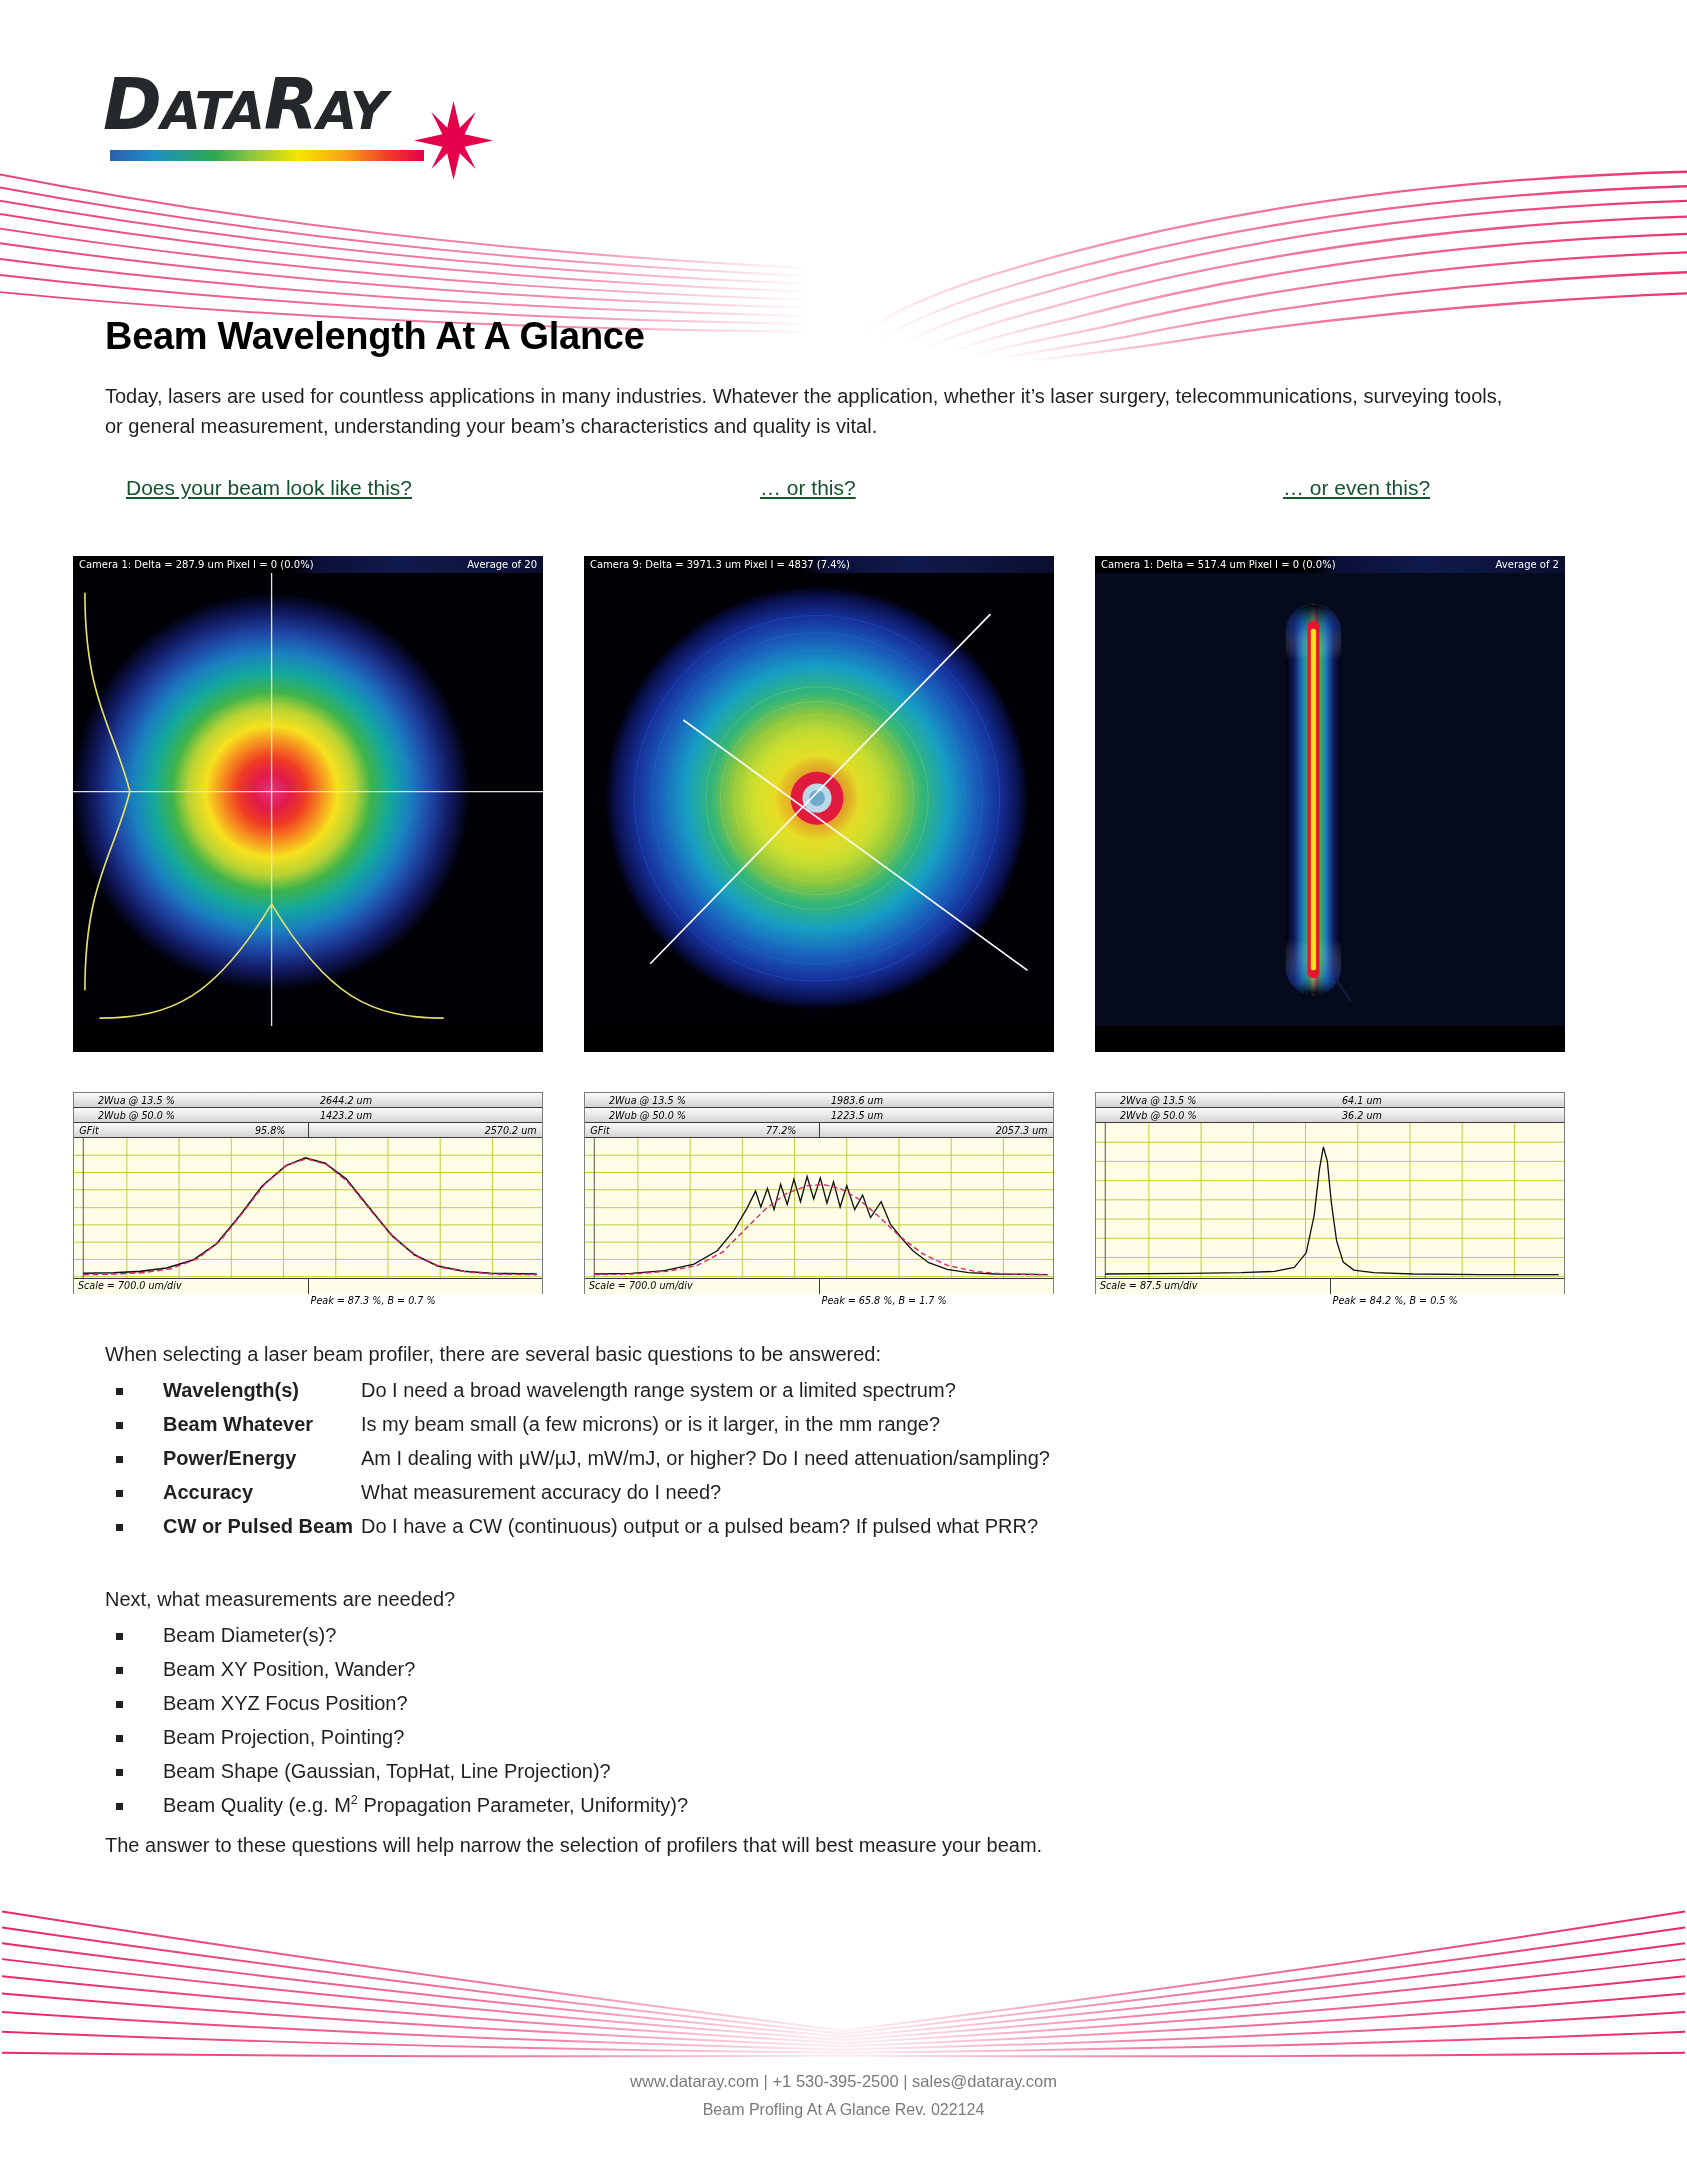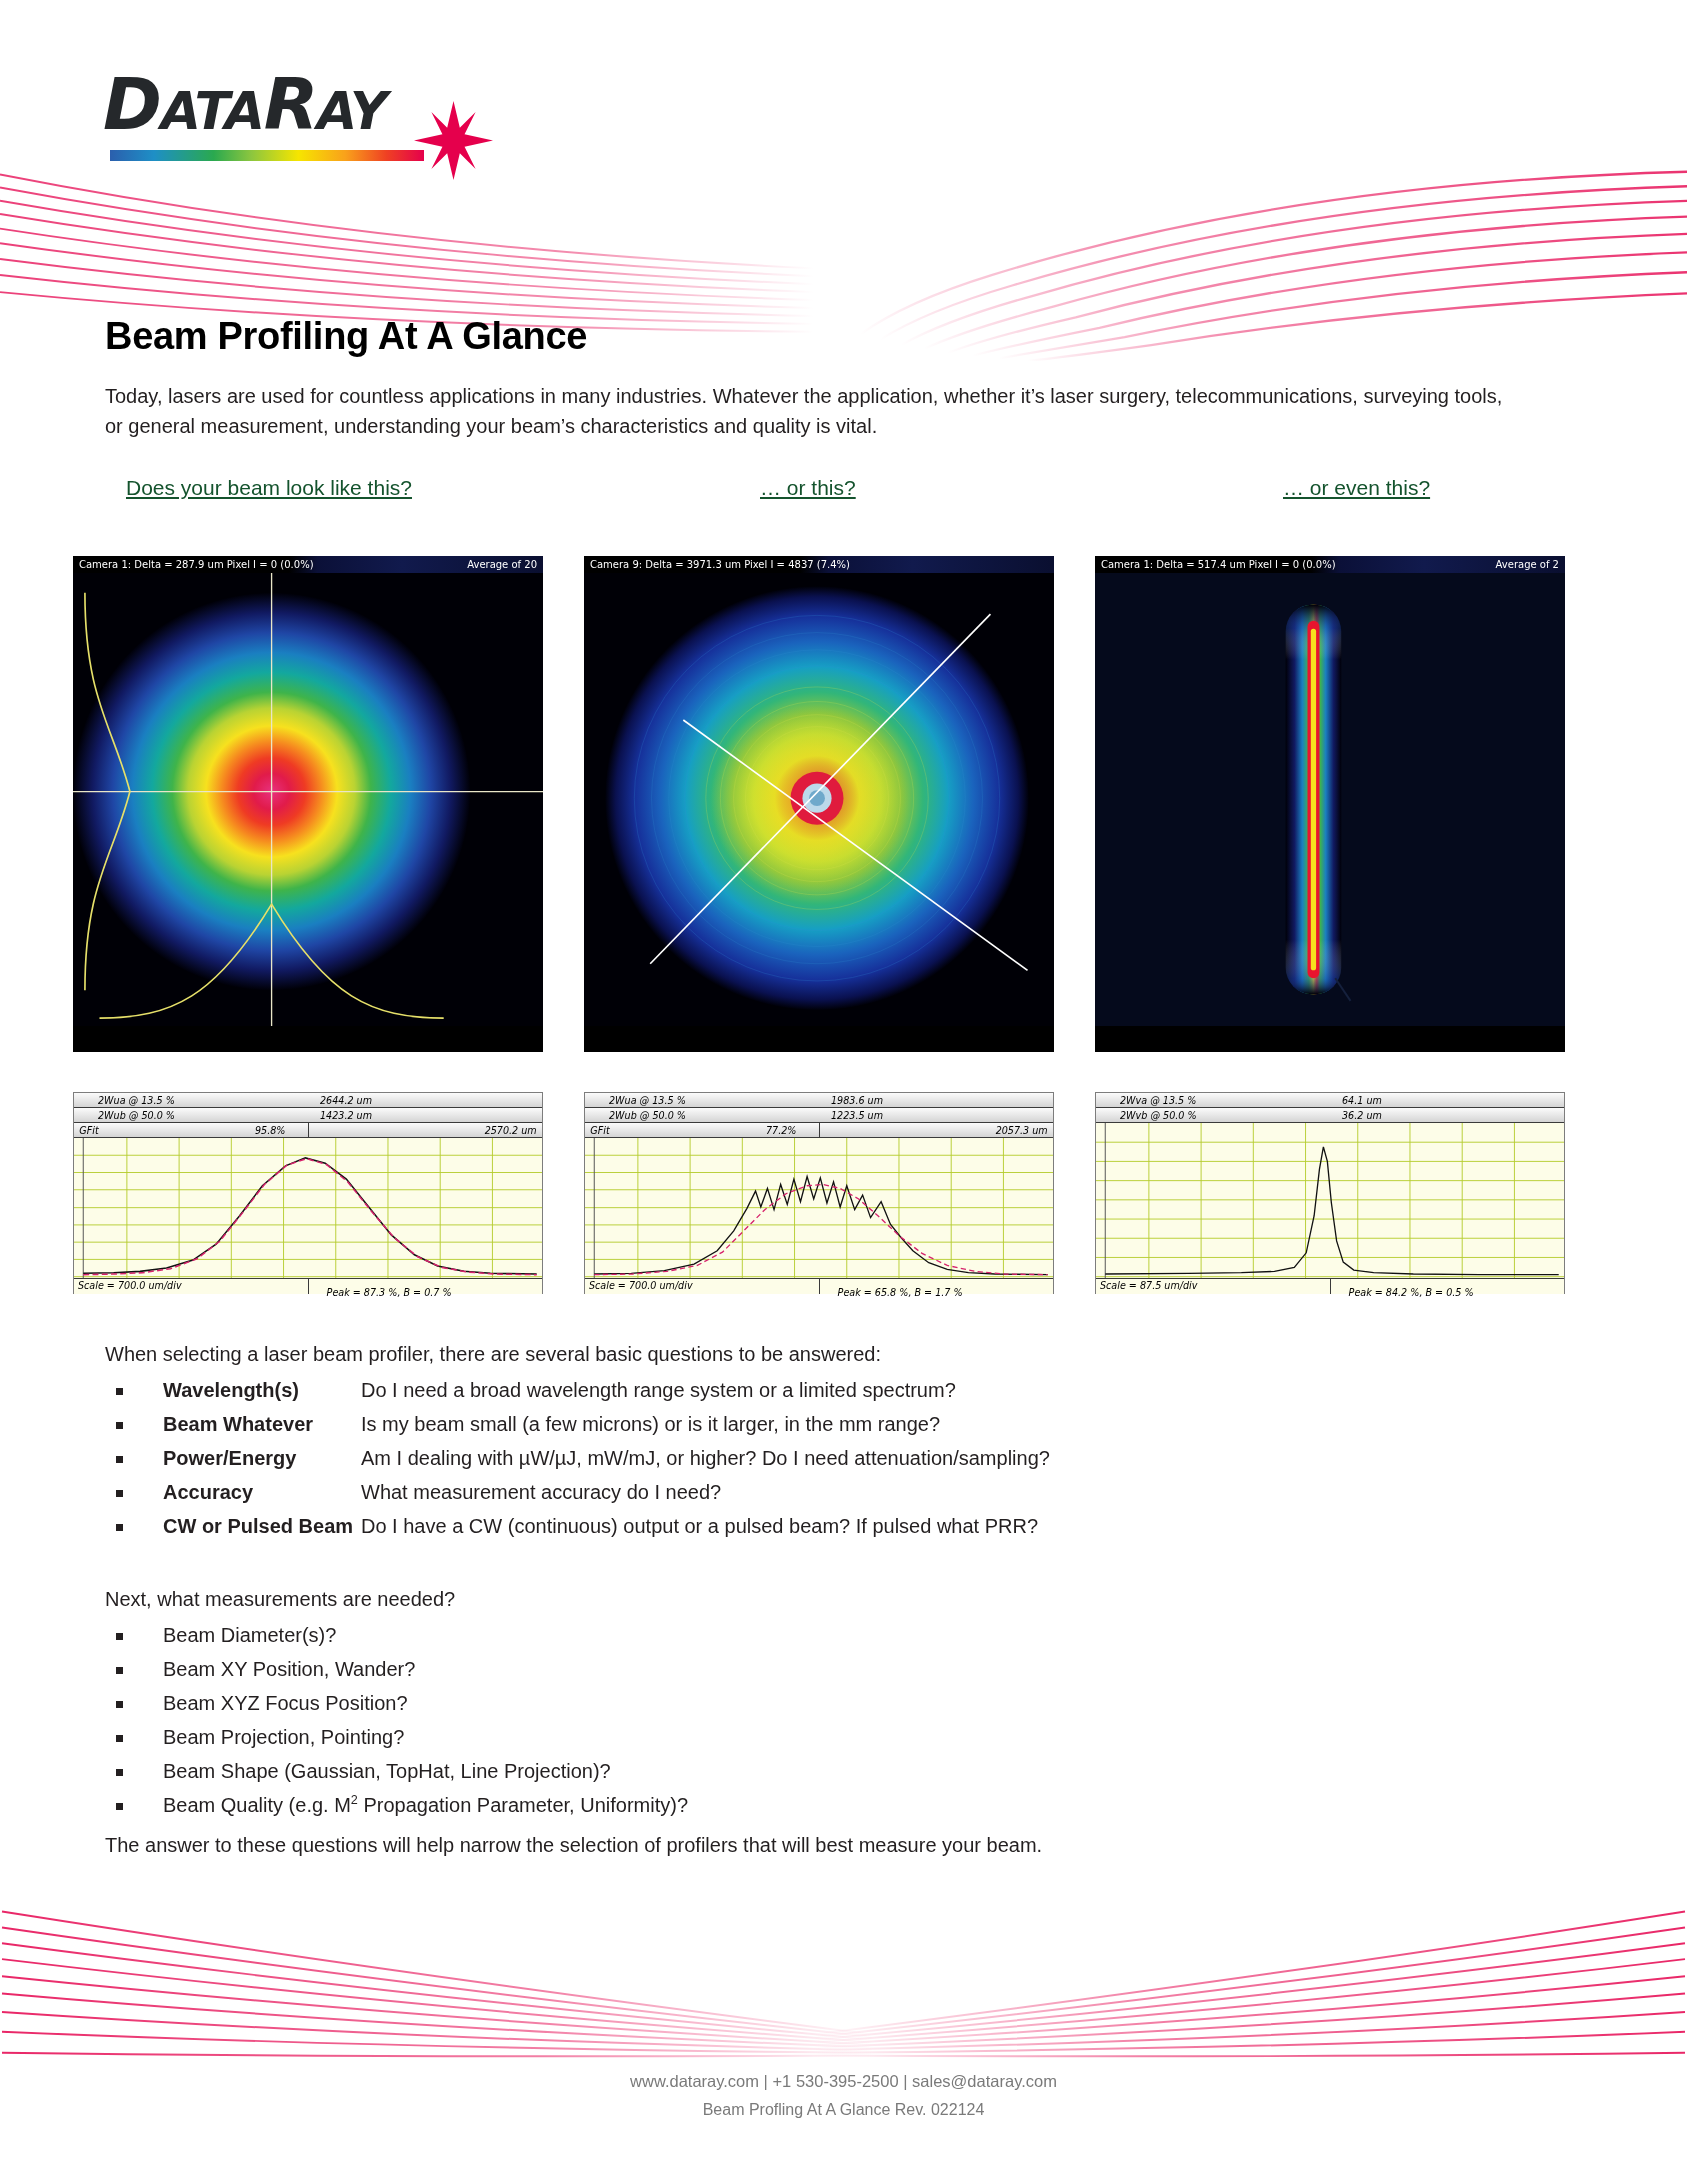--- a/index.html
+++ b/index.html
@@ -51,21 +51,21 @@
         border-bottom:1px solid #3a3a3a;font-size:9.6px;color:#000;}
   .prow .c1{position:absolute;left:24px;top:2px;}
   .prow .c2{position:absolute;left:calc(50% + 12px);top:2px;}
   .prow .c3{position:absolute;right:5.3px;top:2px;}
   .prow .c4{position:absolute;left:calc(50% + 5.3px);top:2px;margin-top:41px;}
   .prow .vdiv{position:absolute;left:50%;top:0;bottom:0;width:0.7px;background:#3a3a3a;}
   .graph{position:relative;height:auto;background:#fdfde8;overflow:hidden;}
   .pfoot{position:relative;height:14.6px;background:#fdfde8;border-top:1px solid #3a3a3a;
          font-size:9.6px;color:#000;}
   .pfoot .f1{position:absolute;left:4px;top:1.3px;}
-  .pfoot .f2{position:absolute;left:calc(50% + 2.6px);top:8px;margin-left:16px;}
+  .pfoot .f2{position:absolute;left:calc(50% + 2.6px);top:16px;}
   .pfoot .fdiv{position:absolute;left:50%;top:0;bottom:0;width:0.7px;background:#3a3a3a;}
   .lead{position:absolute;left:105px;font-size:20px;color:#231f20;}
   ul.bl{list-style:none;margin:0;padding:0;position:absolute;left:105px;}
   ul.bl li{position:relative;padding-left:58px;font-size:20px;line-height:34px;color:#231f20;}
   ul.bl li .sq{position:absolute;left:10.6px;top:14.6px;width:7.3px;height:7.3px;background:#231f20;}
   .term{display:inline-block;width:198px;font-weight:bold;vertical-align:top;}
   .desc{display:inline-block;vertical-align:top;}
   ul.bl2 li{padding-left:58px;}
   ul.bl2 li .sq{left:10.6px;}
   sup{font-size:12.6px;vertical-align:super;line-height:0;}
@@ -120,21 +120,21 @@
 <div class="logo-wrap">
   <div class="logo-text">
     <span>D</span><span class="lc">ATA</span><span>R</span><span class="lc">AY</span>
   </div>
   <div class="logo-bar"></div>
   <svg class="logo-star" viewBox="0 0 100 100">
     <polygon points="50,0 58,34 78,14 64,42 100,50 64,58 78,86 58,66 50,100 42,66 22,86 36,58 0,50 36,42 22,14 42,34" fill="#e5004c"></polygon>
   </svg>
 </div>
 
-<h1 class="h1">Beam Profiling At A Glance</h1>
+<h1 class="h1">Beam Wavelength At A Glance</h1>
 <p class="intro">Today, lasers are used for countless applications in many industries. Whatever the application, whether it’s laser surgery, telecommunications, surveying tools, or general measurement, understanding your beam’s characteristics and quality is vital.</p>
 
 <div class="cap cap1">Does your beam look like this?</div>
 <div class="cap cap2">… or this?</div>
 <div class="cap cap3">… or even this?</div>
 
 <div class="beam beam1">
   <div class="beam-hdr">
     <span class="l">Camera 1: Delta = 287.9 um Pixel I = 0 (0.0%)</span>
     <span class="r">Average of 20</span>

